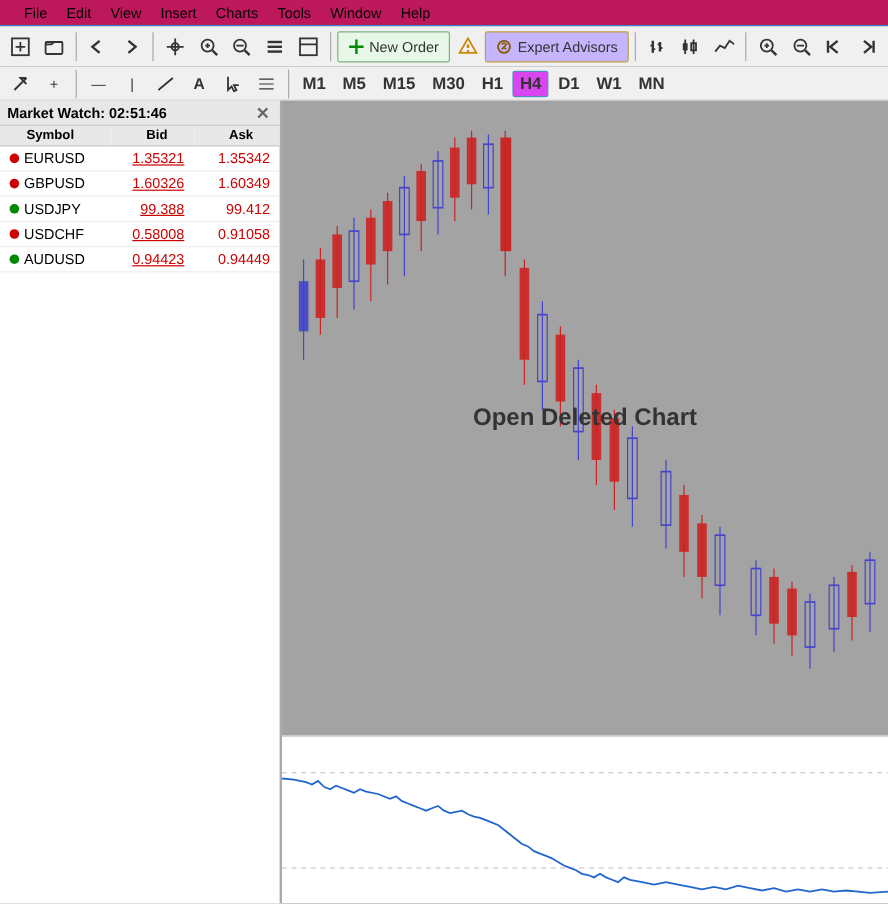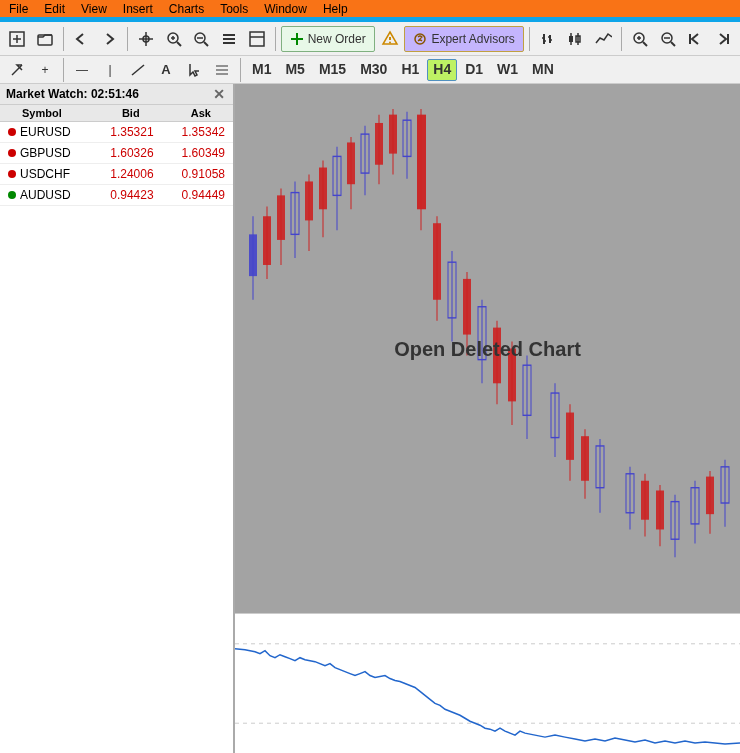--- a/index.html
+++ b/index.html
@@ -1,21 +1,21 @@
 <!DOCTYPE html>
 <html><head>
   <meta charset="utf-8">
   <style>
     * { margin: 0; padding: 0; box-sizing: border-box; }
     body { width: 740px; height: 753px; overflow: hidden; font-family: 'Segoe UI', Arial, sans-serif; font-size: 12px; background: #f0f0f0; }
 
     
     .menu-bar {
-      display: flex; align-items: center; background: #f97316;
-      border-bottom: 5px solid #0ea5e9; padding: 2px 1px; height: 22px;
+      display: flex; align-items: center; background: #be185d;
+      border-bottom: 1px solid #0ea5e9; padding: 2px 12px; height: 22px;
     }
     .menu-item {
       padding: 2px 8px; cursor: pointer; font-size: 12px;
     }
 
     
     .toolbar {
       display: flex; align-items: center; background: #f0f0f0;
       border-bottom: 1px solid #ccc; padding: 2px 4px; height: 34px; gap: 2px;
     }
@@ -47,21 +47,21 @@
     .tb2-btn {
       width: 26px; height: 22px; border: 1px solid transparent;
       cursor: pointer; border-radius: 2px; background: transparent;
       font-size: 12px; color: #333; display:flex; align-items:center; justify-content:center;
     }
     .timeframe-btn {
       padding: 1px 5px; height: 22px; border: 1px solid transparent;
       cursor: pointer; border-radius: 2px; background: transparent;
       font-size: 14px; font-weight: bold; color: #333;
     }
-    .timeframe-btn.active { background: #bef264; border-color: #5090c0; }
+    .timeframe-btn.active { background: #d946ef; border-color: #5090c0; }
 
     
     .main-area {
       display: flex; height: calc(753px - 22px - 34px - 28px);
     }
 
     
     .market-watch {
       width: 235px; min-width: 235px; background: #fff;
       border-right: 2px solid #aaa; display: flex; flex-direction: column;
@@ -82,21 +82,21 @@
     }
     .mw-table th:nth-child(2), .mw-table th:nth-child(3) { text-align: right; }
     .mw-table td {
       padding: 3px 8px; border-bottom: 1px solid #eee; font-size: 12px;
     }
     .mw-table td:nth-child(2), .mw-table td:nth-child(3) { text-align: right; }
     .sym-cell { display: flex; align-items: center; gap: 4px; }
     .sym-dot { width: 8px; height: 8px; border-radius: 50%; }
     .sym-dot.red { background: #cc0000; }
     .sym-dot.green { background: #008800; }
-    .bid-val { color: #cc0000; }
+    .bid-val { color: #cc0000; text-decoration: underline; }
     .ask-val { color: #cc0000; }
 
     
     .chart-area {
       flex: 1; background: #a3a3a3; position: relative; overflow: hidden;
       display: flex; flex-direction: column;
     }
 
     
     .candle-chart {
@@ -349,25 +349,35 @@
         <div class="sym-dot red"></div>
         <span>GBPUSD</span>
       </div>
     </td>
     <td class="bid-val">1.60326</td>
     <td class="ask-val">1.60349</td>
   </tr>
           <tr>
     <td>
       <div class="sym-cell">
+        <div class="sym-dot green"></div>
+        <span>USDJPY</span>
+      </div>
+    </td>
+    <td class="bid-val">99.388</td>
+    <td class="ask-val">99.412</td>
+  </tr>
+          <tr>
+    <td>
+      <div class="sym-cell">
         <div class="sym-dot red"></div>
         <span>USDCHF</span>
       </div>
     </td>
-    <td class="bid-val">1.24006</td>
+    <td class="bid-val">0.58008</td>
     <td class="ask-val">0.91058</td>
   </tr>
           <tr>
     <td>
       <div class="sym-cell">
         <div class="sym-dot green"></div>
         <span>AUDUSD</span>
       </div>
     </td>
     <td class="bid-val">0.94423</td>

